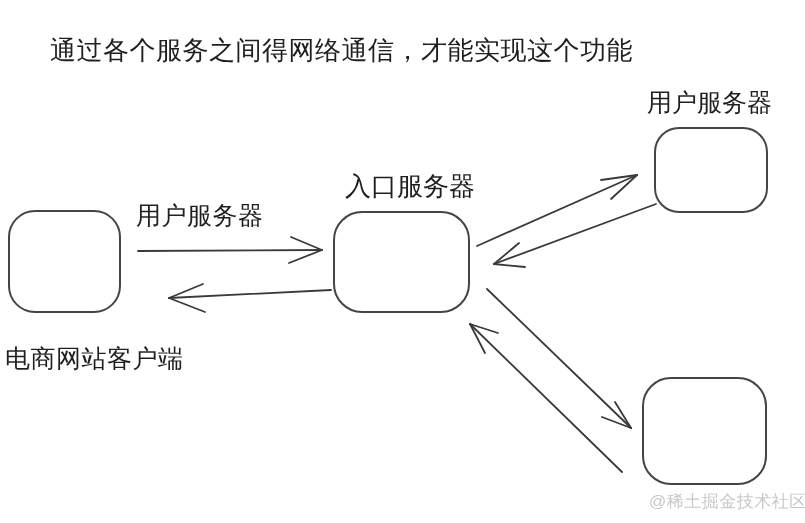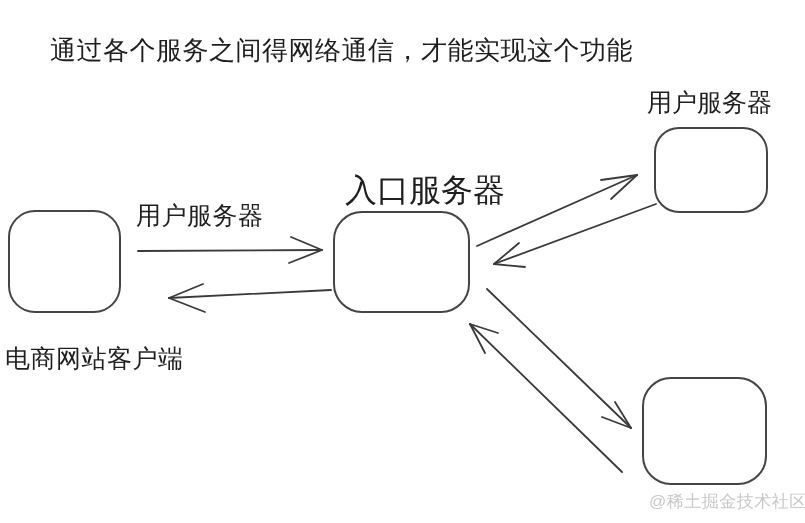--- a/index.html
+++ b/index.html
@@ -40,21 +40,21 @@
   }
   .client-label {
     left: 5px;
     top: 344px;
     font-size: 25px;
     letter-spacing: 0.5px;
   }
   .entry-label {
     left: 345px;
     top: 172px;
-    font-size: 32px;
+    font-size: 26px;
   }
   .user-label {
     left: 647px;
     top: 88px;
     font-size: 25px;
   }
   .product-label {
     left: 645px;
     top: 339px;
     font-size: 25px;

